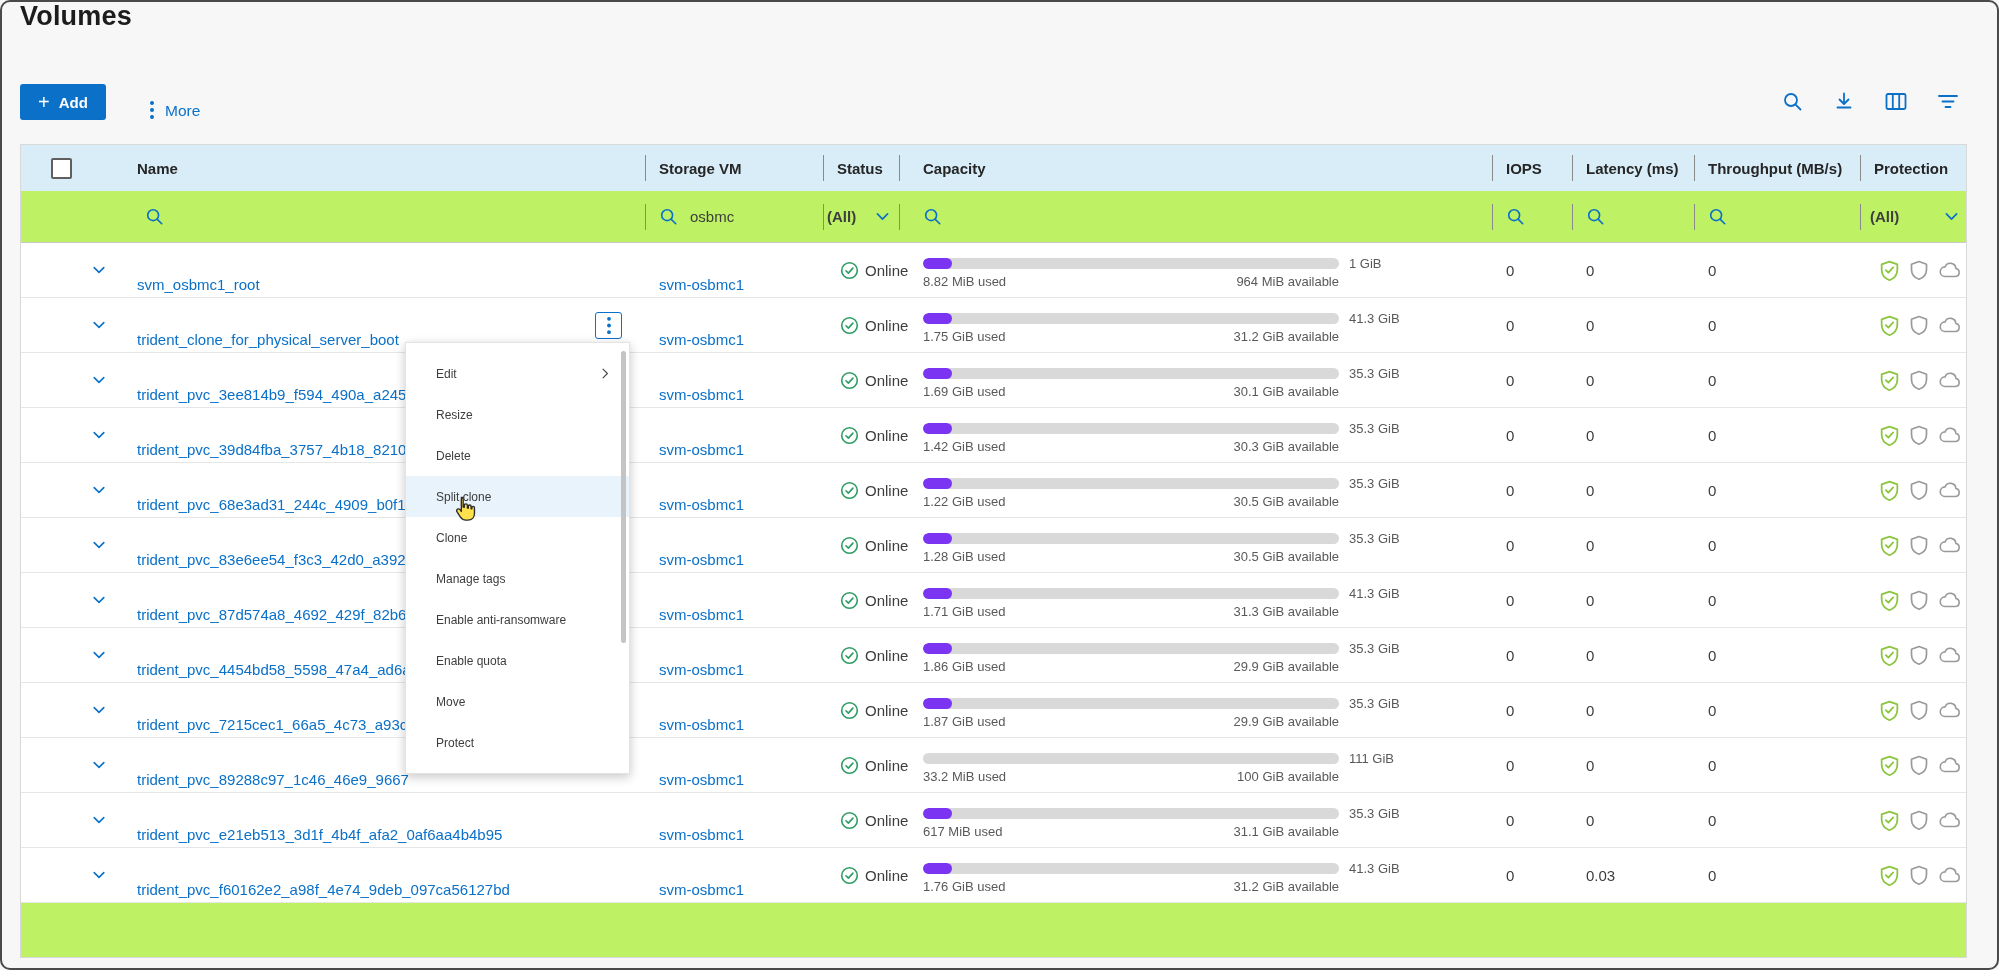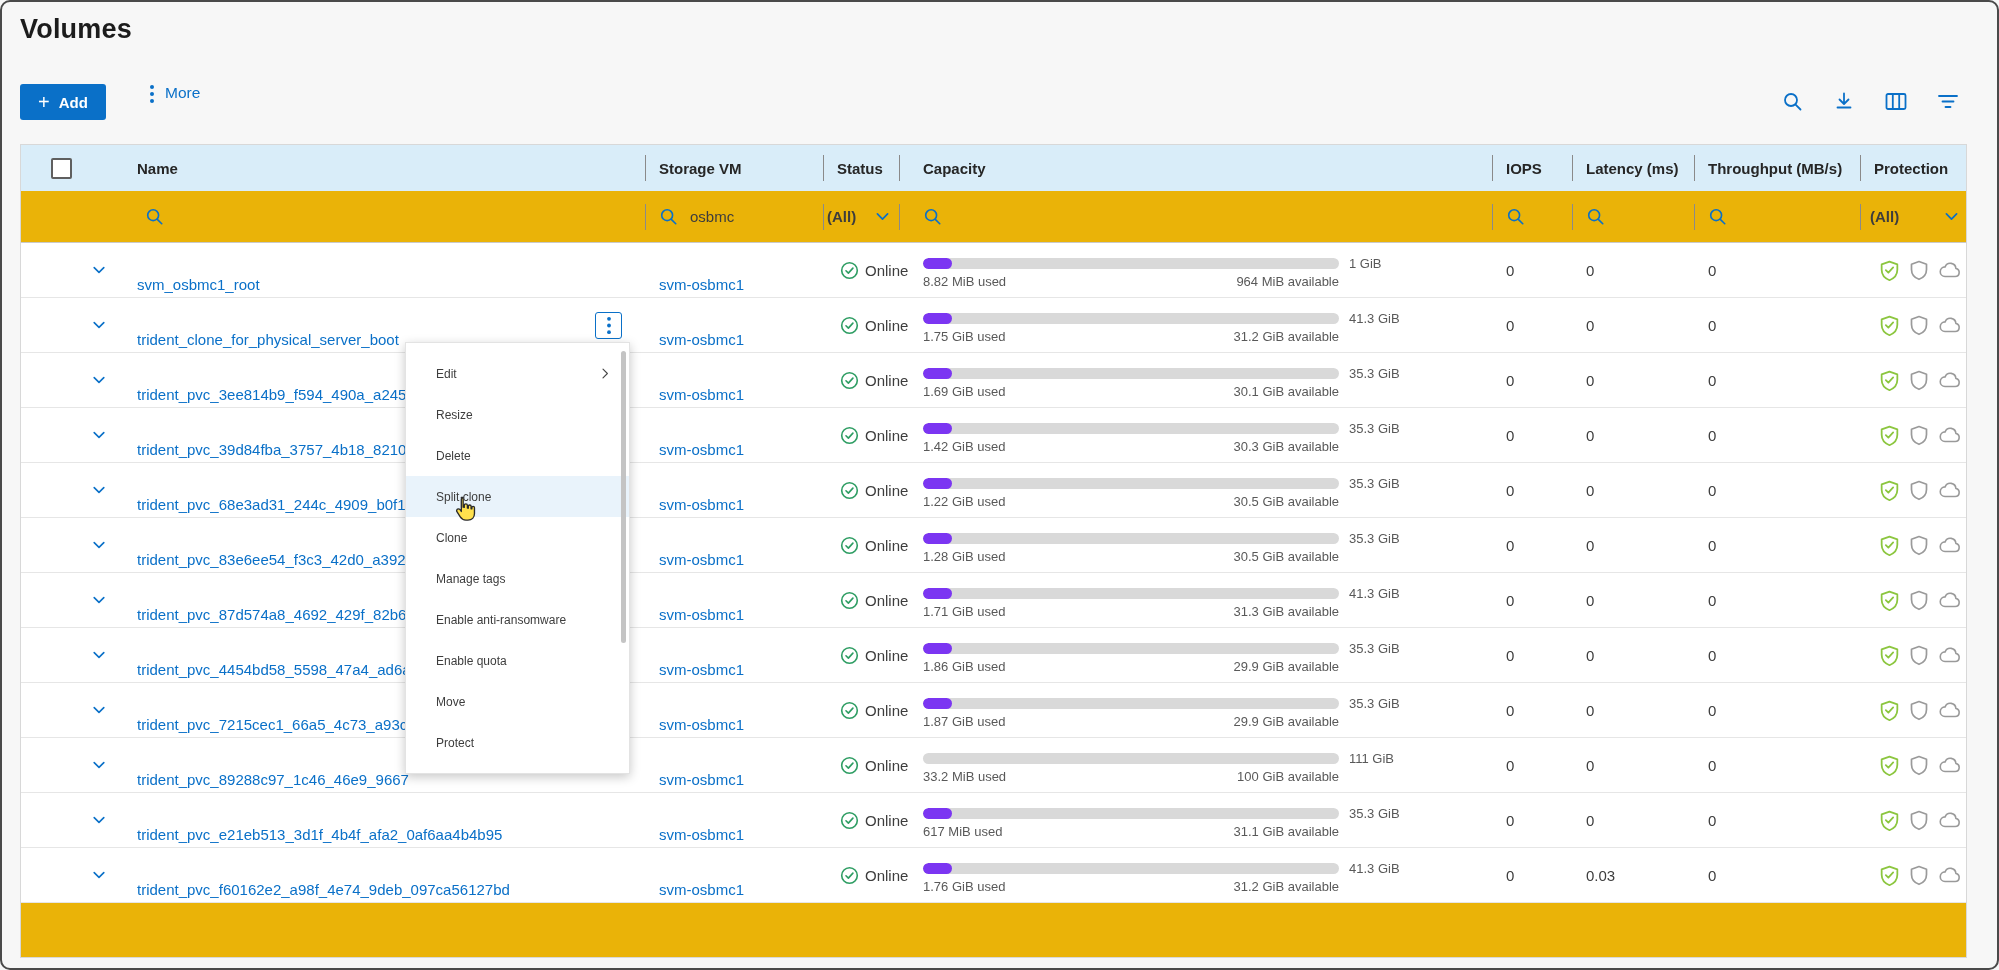--- a/index.html
+++ b/index.html
@@ -12,31 +12,31 @@
     --shield-green:#8cc63f;
     --icon-gray:#9a9a9a;
     --menu-highlight:#e9f3fb;
   }
   *{margin:0;padding:0;box-sizing:border-box;}
   html,body{width:1999px;height:970px;overflow:hidden;}
   body{font-family:"Liberation Sans",sans-serif;background:#f7f7f7;position:relative;color:#333;}
   .frame{position:absolute;inset:0;border:2px solid #4a4a4a;border-radius:10px;pointer-events:none;z-index:50;}
 
   
-  .page-title{position:absolute;left:20px;top:14px;font-size:27px;font-weight:700;color:#1c1c1c;letter-spacing:.2px;}
+  .page-title{position:absolute;left:20px;top:1px;font-size:27px;font-weight:700;color:#1c1c1c;letter-spacing:.2px;}
   .add-btn{position:absolute;left:20px;top:84px;height:36px;padding:0 18px;background:var(--accent);color:#fff;
     border:none;border-radius:3px;font-family:inherit;font-size:15px;font-weight:700;display:flex;align-items:center;gap:9px;cursor:pointer;}
   .add-btn .plus{font-size:20px;font-weight:400;line-height:1;}
-  .more-btn{position:absolute;left:148px;top:84px;height:36px;display:flex;align-items:flex-start;gap:9px;background:none;border:none;
+  .more-btn{position:absolute;left:148px;top:84px;height:36px;display:flex;align-items:flex-end;gap:9px;background:none;border:none;
     color:var(--accent);font-family:inherit;font-size:15.5px;cursor:pointer;}
   .toolbar-icons{position:absolute;top:90px;right:40px;display:flex;gap:30px;align-items:center;}
   .tool-icon{background:none;border:none;cursor:pointer;width:22px;height:22px;display:flex;align-items:center;justify-content:center;padding:0;}
 
   
-  .table{position:absolute;left:20px;top:144px;width:1947px;height:814px;background:#eab308;border:1px solid #d8d8d8;}
+  .table{position:absolute;left:20px;top:144px;width:1947px;height:814px;background:#bef264;border:1px solid #d8d8d8;}
   .grid{display:grid;grid-template-columns:116px 508px 178px 76px 593px 80px 122px 166px 108px;}
   .cell{display:flex;align-items:center;padding-left:14px;position:relative;min-width:0;}
   .cell.c2{padding-left:0;}
   .cell.c5{padding-left:24px;}
   .thead{height:46px;background:var(--header-bg);font-weight:700;font-size:15px;color:#262626;}
   .thead .sep::before, .tfilter .sep::before{content:"";position:absolute;left:0;top:50%;transform:translateY(-50%);width:1px;height:26px;background:#8a8a8a;}
   .tfilter{height:52px;border-bottom:1px solid #c9c9c9;font-size:15px;color:#3d3d3d;}
   .tfilter .c2{padding-left:8px;}
   .checkbox{width:21px;height:21px;border:2px solid #5f5f5f;border-radius:2px;background:#fff;margin-left:16px;cursor:pointer;}
   .filter-ddl{display:flex;align-items:center;justify-content:space-between;width:100%;padding-right:8px;cursor:pointer;font-weight:bold;}

